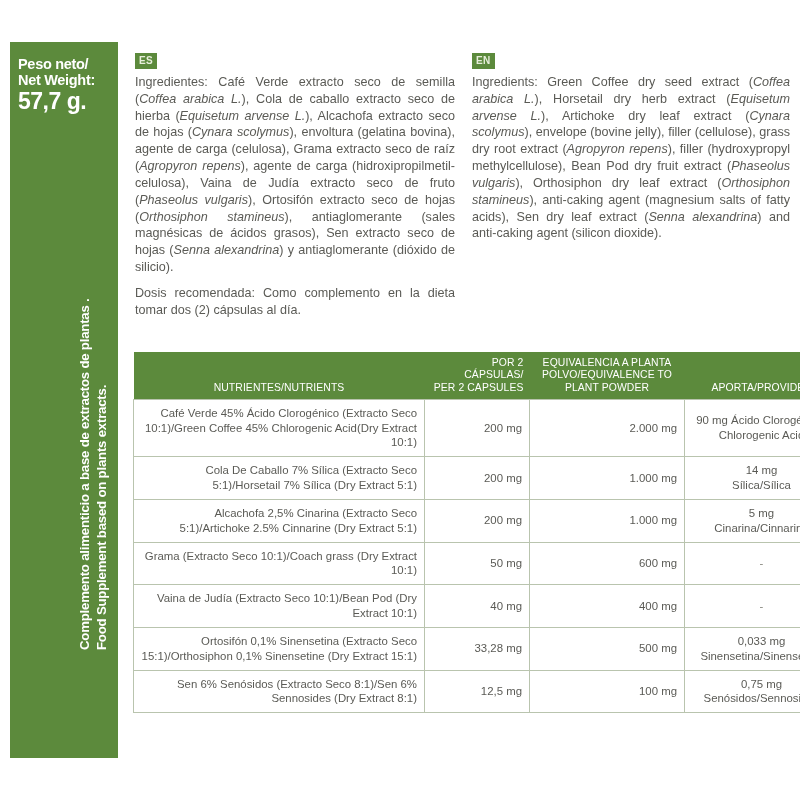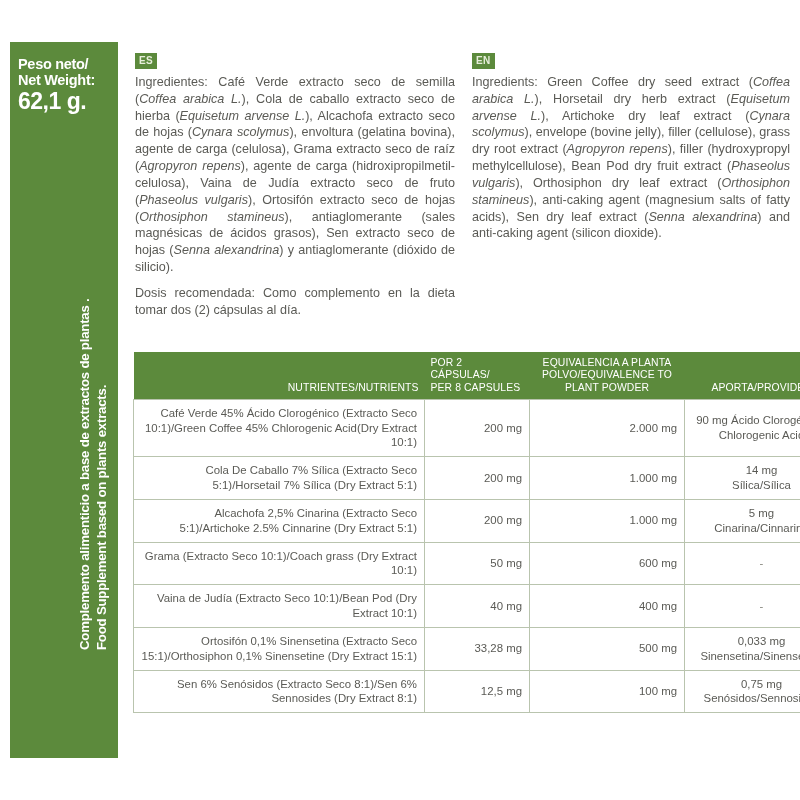--- a/index.html
+++ b/index.html
@@ -107,22 +107,22 @@
     background:#5c8a3c;
     color:#ffffff;
     font-size:10.4px;
     font-weight:normal;
     letter-spacing:0.1px;
     padding:5px 6px;
     vertical-align:bottom;
     line-height:1.18;
     border:none;
   }
-  .th-nutrients{ text-align:right; width:279px; vertical-align:bottom;}
-  .th-per2{ text-align:left; width:93px;}
+  .th-nutrients{ text-align:center; width:279px; vertical-align:bottom;}
+  .th-per2{ text-align:right; width:93px;}
   .th-equiv{ text-align:center; width:143px;}
   .th-provides{ text-align:center; width:142px;}
 
   .nutri-table tbody td{
     border:1px solid #b9c4ae;
     padding:6px 7px;
     vertical-align:middle;
     line-height:1.3;
     background:#fff;
   }
@@ -131,21 +131,21 @@
   .cell-provides{ text-align:center; line-height:1.25;}
   .cell-dash{ text-align:center; color:#8a8a82;}
 </style>
 </head>
 <body>
 
 <div class="sidebar">
   <div class="weight-block">
     <span class="weight-label">Peso neto/</span>
     <span class="weight-label">Net Weight:</span>
-    <span class="weight-value">62,1 g.</span>
+    <span class="weight-value">57,7 g.</span>
   </div>
 
   <div class="vertical-claim">
     <div class="vertical-inner">
       <span class="vertical-line">Complemento alimenticio a base de extractos de plantas .</span>
       <span class="vertical-line">Food Supplement based on plants extracts.</span>
     </div>
   </div>
 </div>
 
@@ -160,21 +160,21 @@
   <p class="para">Ingredients: Green Coffee dry seed extract (<i class="sci">Coffea arabica L.</i>), Horsetail dry herb extract (<i class="sci">Equisetum arvense L.</i>), Artichoke dry leaf extract (<i class="sci">Cynara scolymus</i>), envelope (bovine jelly), filler (cellulose), grass dry root extract (<i class="sci">Agropyron repens</i>), filler (hydroxypropyl methylcellulose), Bean Pod dry fruit extract (<i class="sci">Phaseolus vulgaris</i>), Orthosiphon dry leaf extract (<i class="sci">Orthosiphon stamineus</i>), anti-caking agent (magnesium salts of fatty acids), Sen dry leaf extract (<i class="sci">Senna alexandrina</i>) and anti-caking agent (silicon dioxide).</p>
 </div>
 
 <table class="nutri-table">
   <thead>
     <tr>
       <th class="th-nutrients">NUTRIENTES/NUTRIENTS</th>
       <th class="th-per2">
         <div>POR 2</div>
         <div>CÁPSULAS/</div>
-        <div>PER 8 CAPSULES</div>
+        <div>PER 2 CAPSULES</div>
       </th>
       <th class="th-equiv">
         <div>EQUIVALENCIA A PLANTA</div>
         <div>POLVO/EQUIVALENCE TO</div>
         <div>PLANT POWDER</div>
       </th>
       <th class="th-provides">APORTA/PROVIDES</th>
     </tr>
   </thead>
   <tbody id="table-body">

